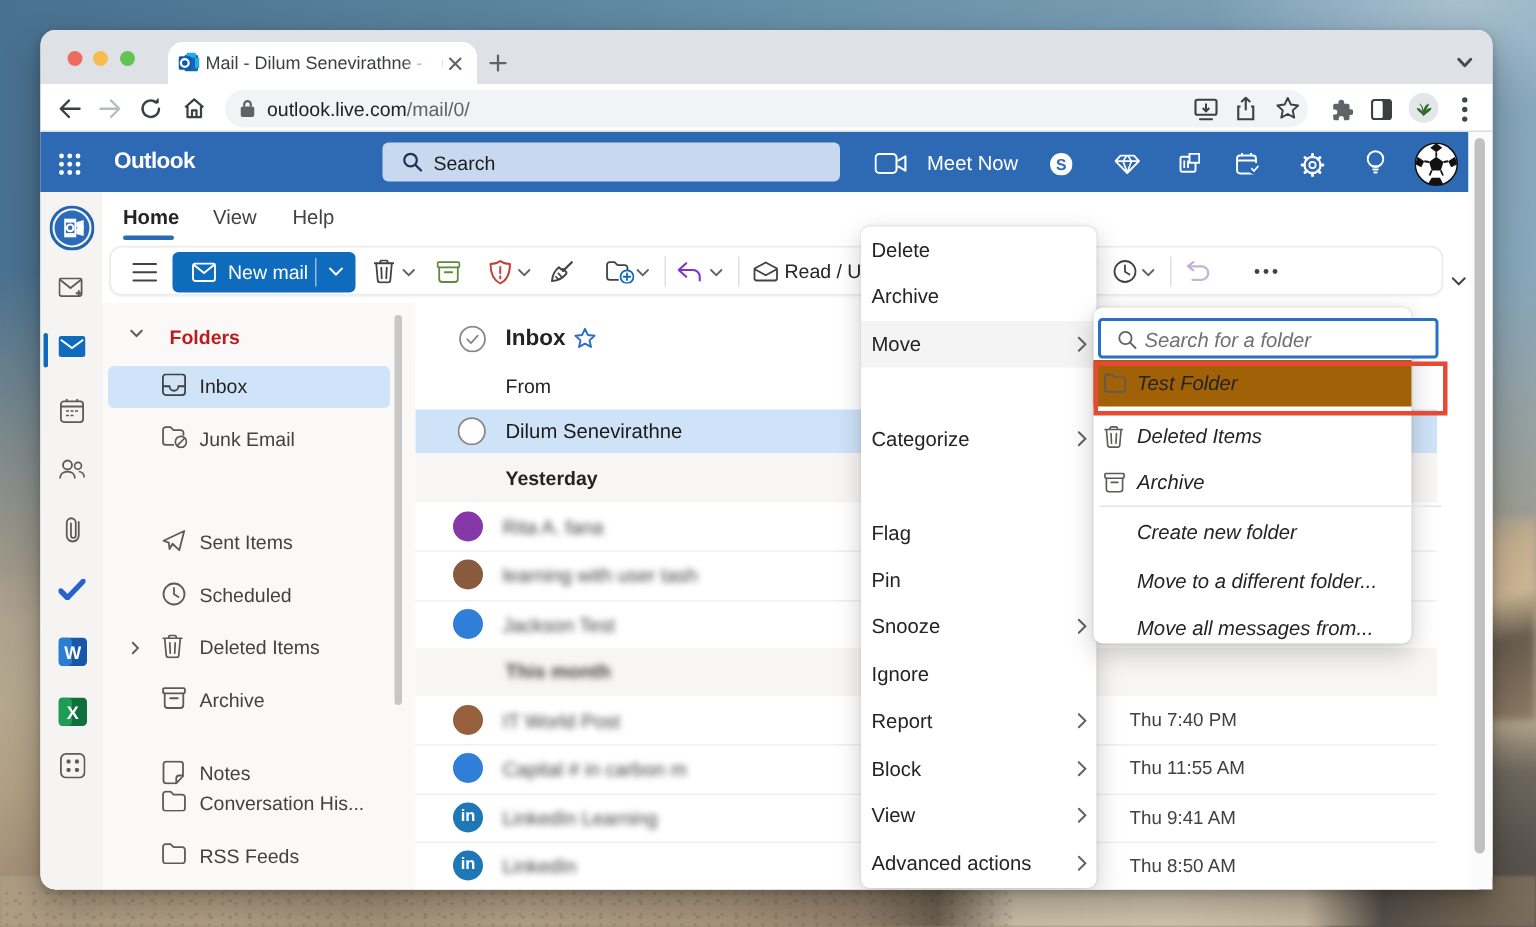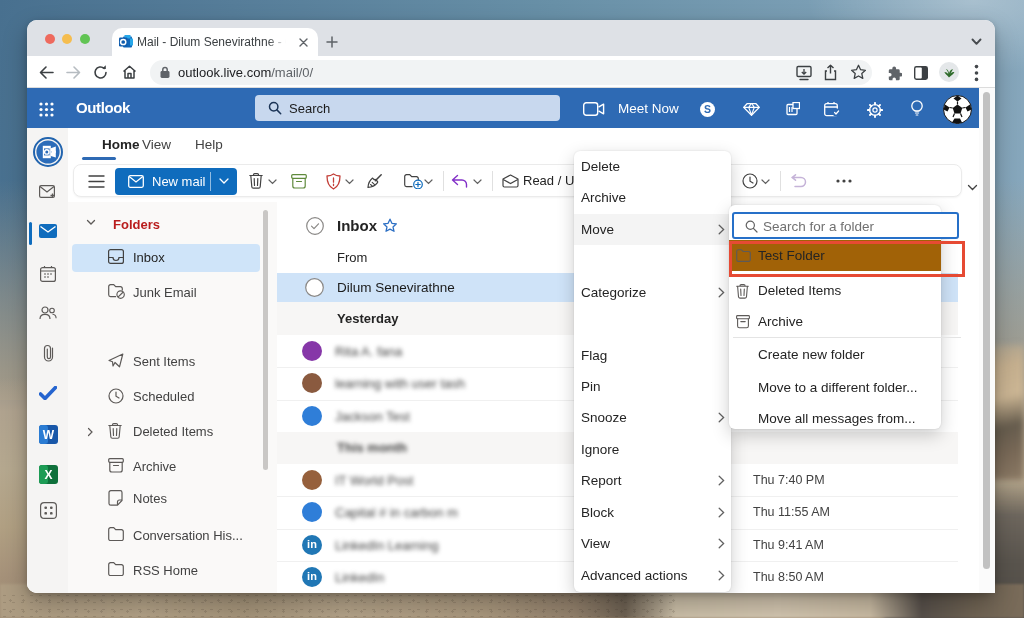--- a/index.html
+++ b/index.html
@@ -60,21 +60,21 @@
 .sep { position:absolute; left:0; width:681px; height:1px; background:#f0f0f0; }
 .blur { filter:blur(2.2px); color:#3f3f3f; white-space:nowrap; }
 .av { position:absolute; left:25px; width:20px; height:20px; border-radius:50%; }
 .time { position:absolute; left:476px; font-size:12.5px; color:#424242; }
 #menu1 { position:absolute; left:547px; top:23px; width:157px; height:440.5px; background:#fff; border-radius:6px;
   box-shadow:0 6px 18px rgba(0,0,0,.2), 0 0 2px rgba(0,0,0,.12); z-index:30; overflow:hidden; }
 .m1 { position:absolute; left:0; width:100%; height:31.4px; font-size:13.5px; color:#242424; line-height:31.4px; padding-left:7px; }
 .m1.hov { background:#f4f4f4; }
 .mch { position:absolute; right:6px; top:10px; }
 #menu2 { position:absolute; left:702px; top:77px; width:212px; height:224px; background:#fff; border-radius:6px;
-  box-shadow:0 6px 18px rgba(0,0,0,.2), 0 0 2px rgba(0,0,0,.12); z-index:31; }
+  box-shadow:0 6px 18px rgba(0,0,0,.2), 0 0 2px rgba(0,0,0,.12); z-index:31;font-style:italic; }
 .sinput { position:absolute; left:3px; top:7px; width:227px; height:27px; border:2px solid #2670c8; border-radius:3px; background:#fff; }
 .m2 { position:absolute; left:0; width:100%; height:31px; font-size:13.5px; color:#242424; line-height:31px; padding-left:29px; }
 .m2.hov { background:#a16207; }
 .m2ic { position:absolute; left:7px; top:9px; }
 #redbox { position:absolute; left:0px; top:36px; width:236px; height:36px; border:3px solid #e64a33; z-index:5; }
 </style></head>
 <body>
 <div id="desk">
     <div class="sky"></div>
     <div class="cloud"></div>
@@ -278,21 +278,21 @@
           <path d="M14.5 6.5 v3 M19.3 13 l3.2-.5 M9.7 13 l-3.2-.5 M17.5 18.6 l1.5 3.4 M11.5 18.6 l-1.5 3.4" stroke="#111" stroke-width="1.2" fill="none"></path>
         </svg>
       </div>
   </div>
   <div id="pagescroll">
       <div class="thumb"></div>
     </div>
   <div id="content">
     <div id="rail"></div>
     <div id="tabsrow">
-      <div class="otab" style="left:14px; font-weight:bold; color:#242424;margin-left:20px;">Home</div>
+      <div class="otab" style="left:14px; font-weight:bold; color:#242424;">Home</div>
       <div class="otab" style="left:74px;">View</div>
       <div class="otab" style="left:127px;">Help</div>
       <div class="abs" style="left:14px; top:29px; width:34px; height:3px; background:#2e6ab4; border-radius:2px;"></div>
     </div>
     <div id="toolcard">
       <div class="icn" style="left:14px; top:9.5px;">
           <svg width="17" height="13" viewBox="0 0 17 13">
             <path d="M1 1 h15 M1 6.5 h15 M1 12 h15" stroke="#424242" stroke-width="1.4" stroke-linecap="round"></path>
           </svg>
         </div>
@@ -617,21 +617,21 @@
         </div>
       <div class="fitem" style="top:247.8px;">
           <span class="ic">
             <svg width="16" height="15" viewBox="0 0 16 15">
               <rect x="0.7" y="0.7" width="14.6" height="3.6" rx="1" stroke="#5d5a58" stroke-width="1.2" fill="none"></rect>
               <path d="M1.8 4.3 V12 a2 2 0 0 0 2 2 h8.4 a2 2 0 0 0 2-2 V4.3 M5.5 7.5 h5" stroke="#5d5a58" stroke-width="1.2" fill="none" stroke-linecap="round"></path>
             </svg>
           </span>
           <span class="lbl">Archive</span>
         </div>
-      <div class="fitem" style="top:280px;">
+      <div class="fitem" style="top:297px;">
           <span class="ic">
             <svg width="15" height="16" viewBox="0 0 15 16">
               <path d="M1 2.5 a1.8 1.8 0 0 1 1.8-1.8 h9.4 a1.8 1.8 0 0 1 1.8 1.8 v8 L9.5 15.2 H2.8 A1.8 1.8 0 0 1 1 13.4 Z" stroke="#5d5a58" stroke-width="1.2" fill="none"></path>
               <path d="M9.5 15 V12 a2 2 0 0 1 2-2 h2.5" stroke="#5d5a58" stroke-width="1.2" fill="none"></path>
             </svg>
           </span>
           <span class="lbl">Notes</span>
         </div>
       <div class="fitem" style="top:317.4px;">
           <span class="ic">
@@ -640,21 +640,21 @@
             </svg>
           </span>
           <span class="lbl">Conversation His...</span>
         </div>
       <div class="fitem" style="top:352.2px;">
           <span class="ic">
             <svg width="16" height="14" viewBox="0 0 16 14">
               <path d="M0.7 2.5 a1.8 1.8 0 0 1 1.8-1.8 h3.2 l2 2 h5.8 a1.8 1.8 0 0 1 1.8 1.8 v7.3 a1.8 1.8 0 0 1 -1.8 1.8 H2.5 a1.8 1.8 0 0 1 -1.8-1.8 Z" stroke="#5d5a58" stroke-width="1.2" fill="none"></path>
             </svg>
           </span>
-          <span class="lbl">RSS Home</span>
+          <span class="lbl">RSS Feeds</span>
         </div>
       <div class="abs" style="left:195px; top:8px; width:4.5px; height:260px; background:#c9c7c5; border-radius:3px;"></div>
     </div>
     <div id="listpane">
       <div class="icn" style="left:29px; top:15px;">
           <svg width="18" height="18" viewBox="0 0 18 18">
             <circle cx="9" cy="9" r="8.3" stroke="#8a8886" stroke-width="1.2" fill="none"></circle>
             <path d="M5.5 9.2 L8 11.7 L12.5 6.8" stroke="#8a8886" stroke-width="1.2" fill="none" stroke-linecap="round" stroke-linejoin="round"></path>
           </svg>
         </div>

